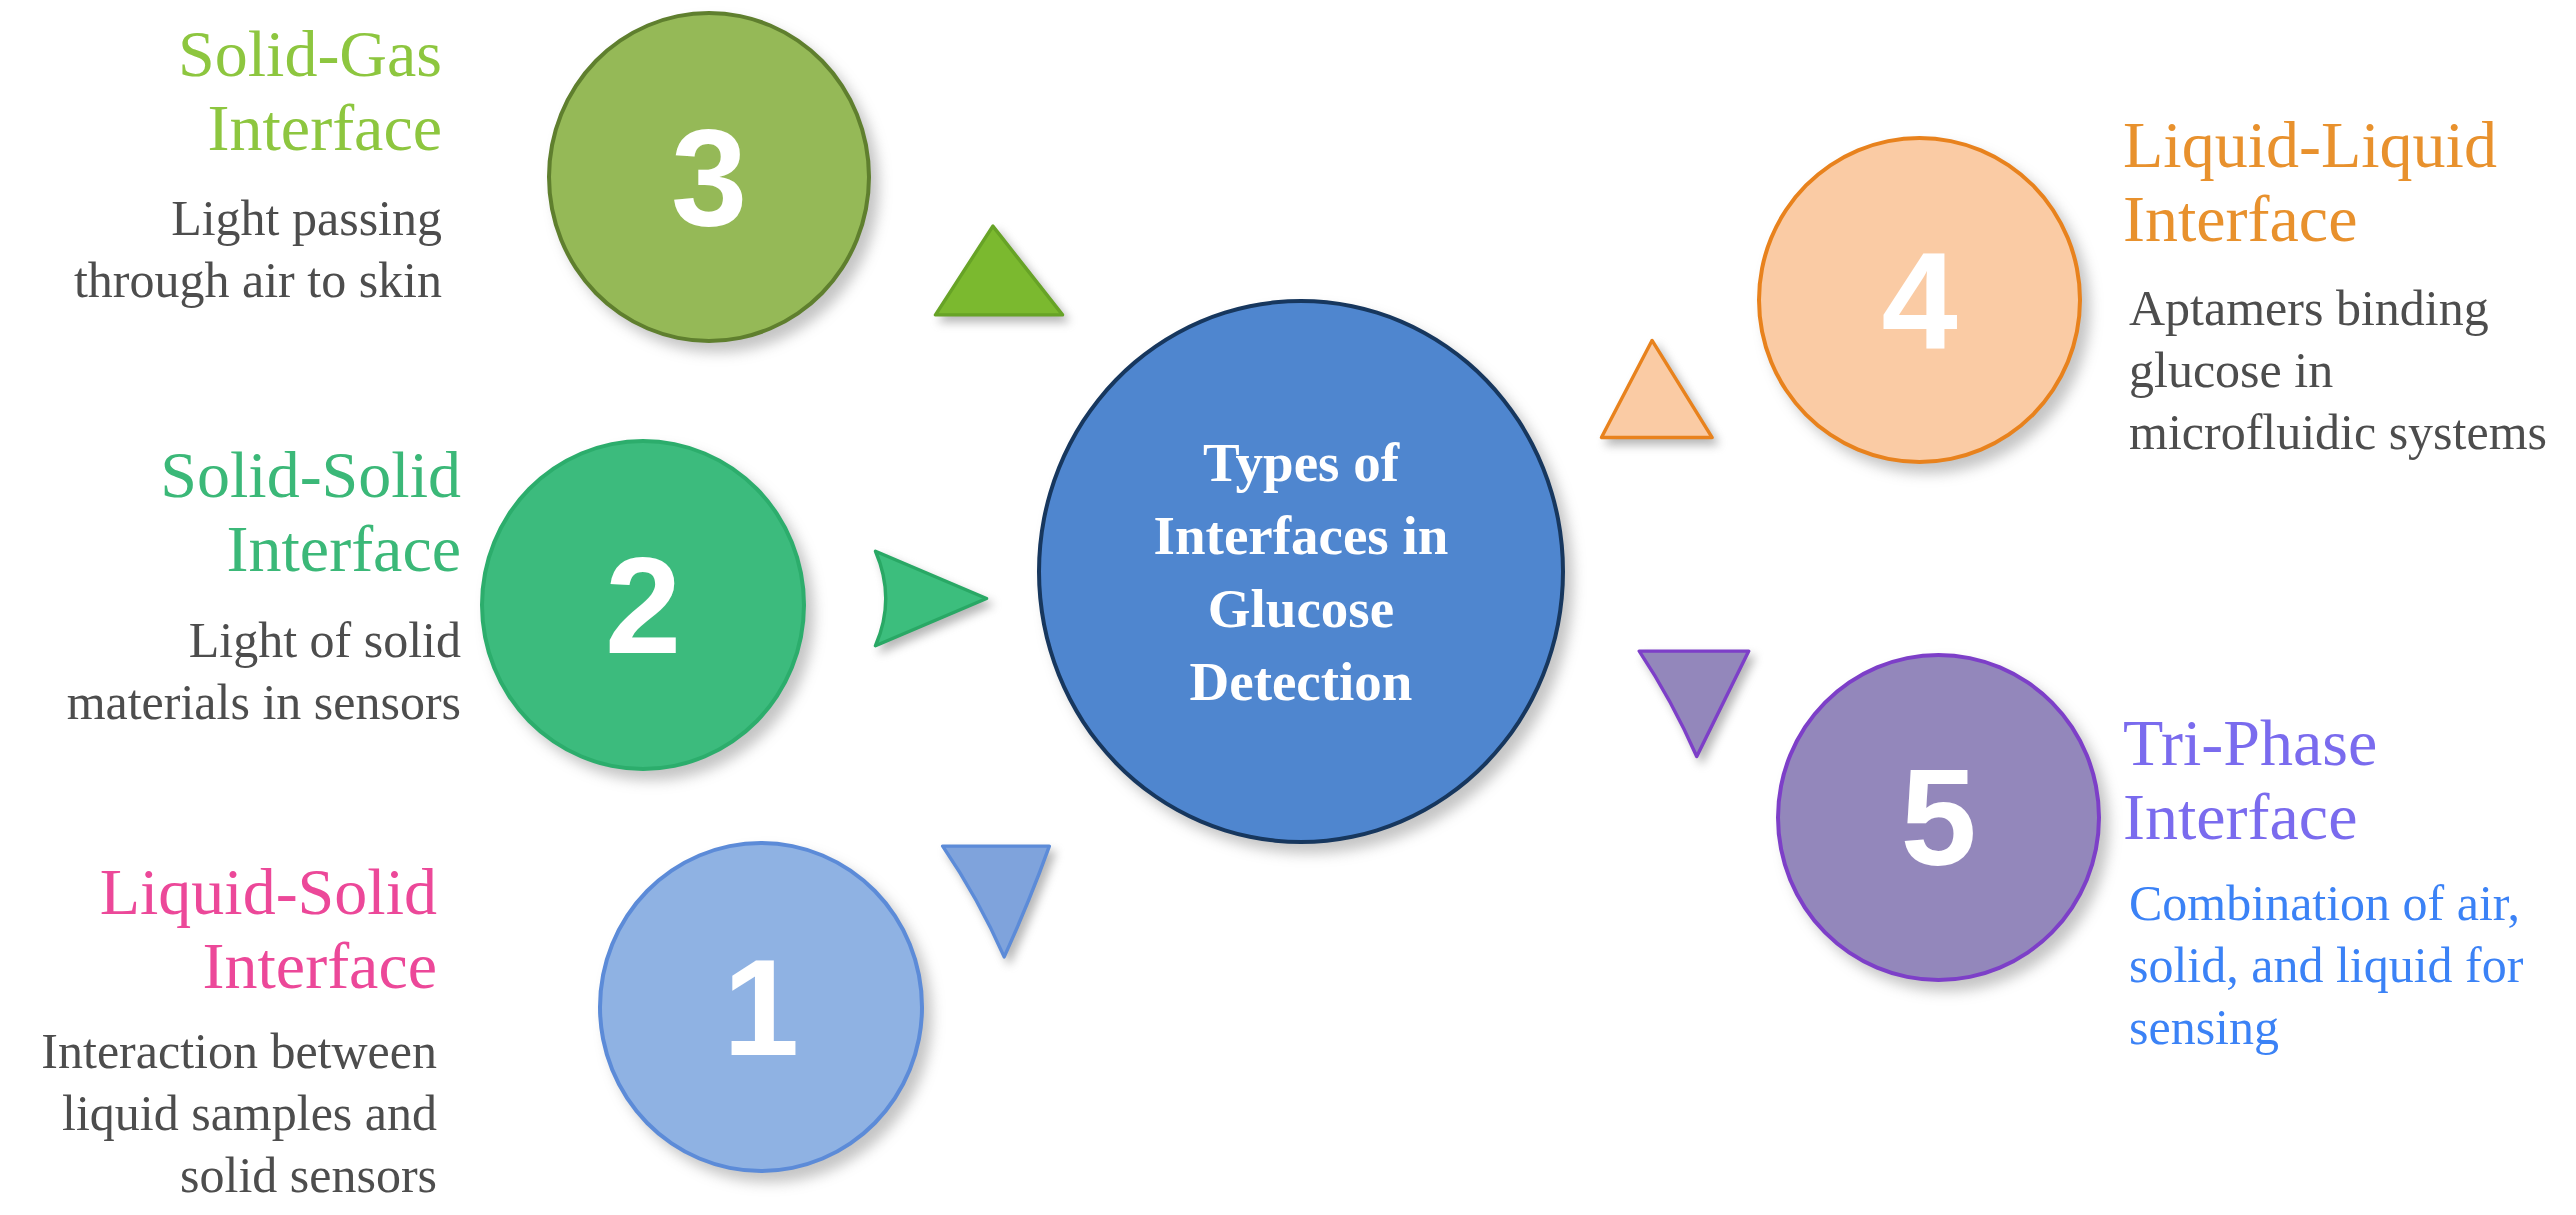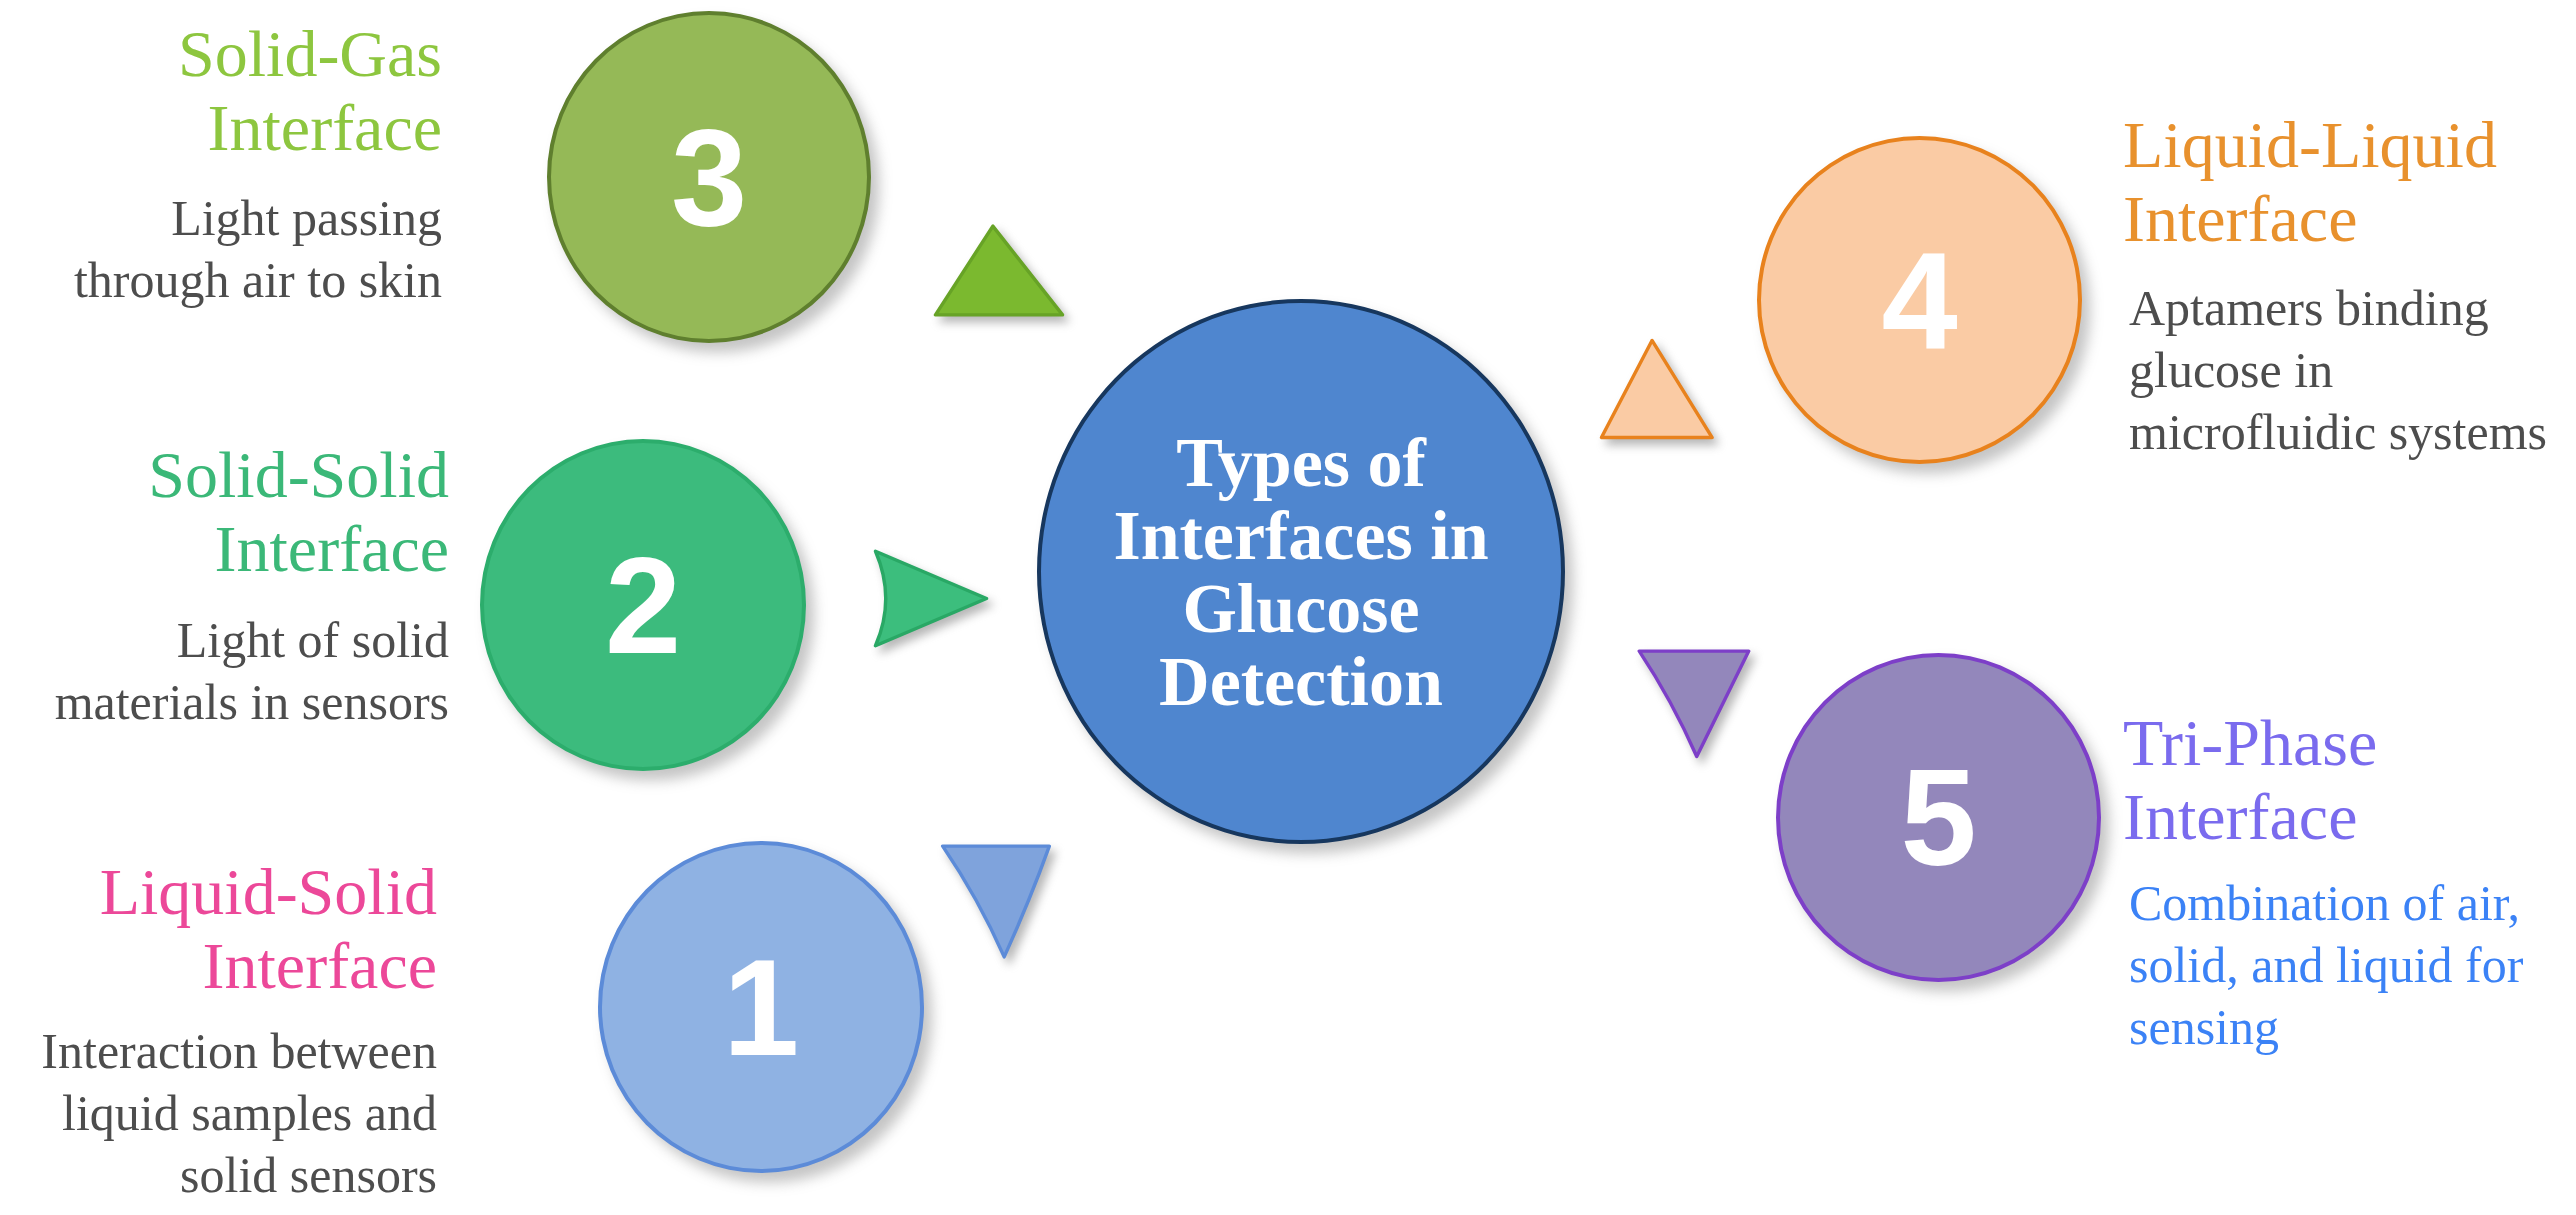--- a/index.html
+++ b/index.html
@@ -24,21 +24,21 @@
   .center-circle { border-width: 4.1px; }
   .num {
     font-family: "Liberation Sans", "DejaVu Sans", sans-serif;
     font-weight: bold;
     font-size: 137px;
     color: #ffffff;
     line-height: 1;
   }
   .center-title {
     font-weight: bold;
-    font-size: 70px;
+    font-size: 55px;
     line-height: 73px;
     text-align: center;
   }
   .center-title span { display: block; }
   .label { position: absolute; }
   .align-right { text-align: right; }
   .align-left { text-align: left; }
   .label-title {
     font-weight: normal;
     font-size: 66px;
@@ -70,21 +70,21 @@
     <div class="label-title" style="color: rgb(141, 198, 63);">
       <span>Solid-Gas</span>
       <span>Interface</span>
     </div>
     <div class="label-desc" style="margin-top: 22px; color: rgb(77, 77, 77);">
       <span>Light passing</span>
       <span>through air to skin</span>
     </div>
   </div>
 
-  <div class="label align-right" style="left:0; top:438px; width:449px;">
+  <div class="label align-right" style="left:12px; top:438px; width:449px;">
     <div class="label-title" style="color: rgb(59, 184, 120);">
       <span>Solid-Solid</span>
       <span>Interface</span>
     </div>
     <div class="label-desc" style="margin-top: 23px; color: rgb(77, 77, 77);">
       <span>Light of solid</span>
       <span>materials in sensors</span>
     </div>
   </div>
 

